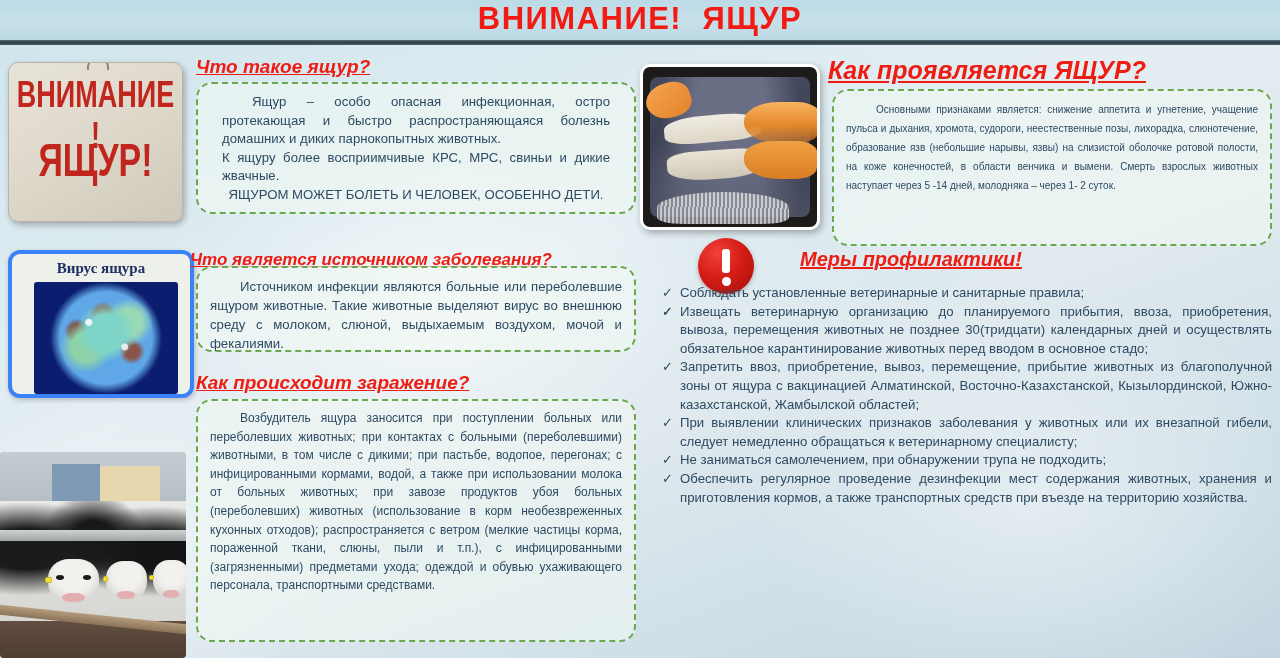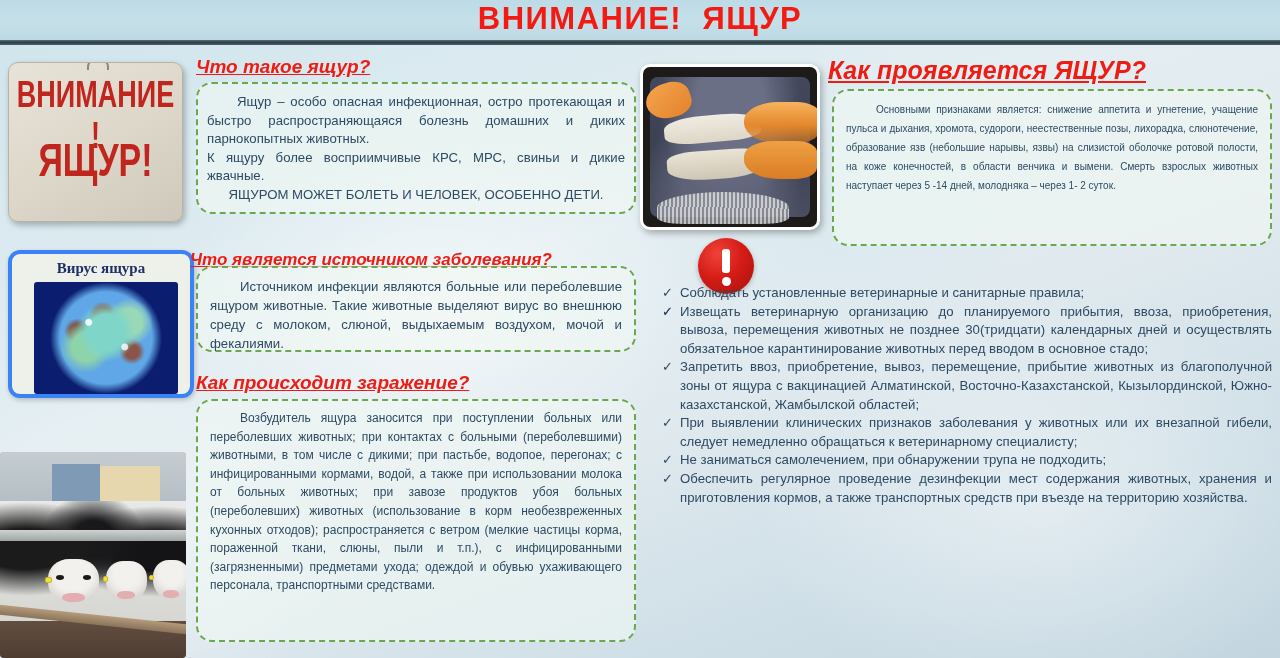--- a/index.html
+++ b/index.html
@@ -368,21 +368,21 @@
       <div class="mouth-gum-up"></div>
       <div class="mouth-gum-low"></div>
       <div class="glove-a"></div>
       <div class="glove-b"></div>
       <div class="glove-c"></div>
       <div class="mouth-fur"></div>
     </div>
   </div>
 
   <div class="sec-head" style="left:196px; top:56px; width:440px; font-size:19px;">Что такое ящур?</div>
-  <div class="box" style="left:196px; top:82px; width:440px; height:132px; padding:9px 9px; font-size:13.2px; line-height:18.5px;">
+  <div class="box" style="left:196px; top:82px; width:440px; height:132px; padding:9px 24px; font-size:13.2px; line-height:18.5px;">
     <p class="indent">Ящур – особо опасная инфекционная, остро протекающая и быстро распространяющаяся болезнь домашних и диких парнокопытных животных.</p>
     <p>К ящуру более восприимчивые КРС, МРС, свиньи и дикие жвачные.</p>
     <p style="text-align:center;">ЯЩУРОМ МОЖЕТ БОЛЕТЬ И ЧЕЛОВЕК, ОСОБЕННО ДЕТИ.</p>
   </div>
 
   <div class="sec-head" style="left:190px; top:250px; width:452px; font-size:17px;font-style:italic;">Что является источником заболевания?</div>
   <div class="box" style="left:196px; top:266px; width:440px; height:86px; padding:9px 12px; font-size:13.2px; line-height:19px;">
     <p class="indent">Источником инфекции являются больные или переболевшие ящуром животные. Такие животные выделяют вирус во внешнюю среду с молоком, слюной, выдыхаемым воздухом, мочой и фекалиями.</p>
   </div>
 
@@ -394,20 +394,21 @@
   <div class="sec-head" style="left:828px; top:56px; width:444px; font-size:25px;">Как проявляется  ЯЩУР?</div>
   <div class="box" style="left:832px; top:89px; width:440px; height:157px; padding:9px 12px; font-size:10px; line-height:19px;">
     <p class="indent">Основными признаками является: снижение аппетита и угнетение, учащение пульса и дыхания, хромота, судороги, неестественные позы, лихорадка, слюнотечение, образование язв (небольшие нарывы, язвы) на слизистой оболочке ротовой полости, на коже конечностей, в области венчика и вымени. Смерть взрослых животных наступает через 5 -14 дней, молодняка – через 1- 2 суток.</p>
   </div>
 
   <div class="excl-badge" style="left:698px; top:238px;">
     <div class="excl-bar"></div>
     <div class="excl-dot"></div>
   </div>
 
+  <div class="sec-head" style="left:800px; top:248px; width:470px; font-size:20px;">Меры профилактики!</div>
 
   <div class="prevent-list" style="left:662px; top:284px; width:610px; font-size:13.2px; line-height:18.6px;">
 
     <div class="prevent-item">
       <span class="tick">✓</span>
       <span>Соблюдать установленные ветеринарные и санитарные правила;</span>
     </div>
 
     <div class="prevent-item">
       <span class="tick">✓</span>

